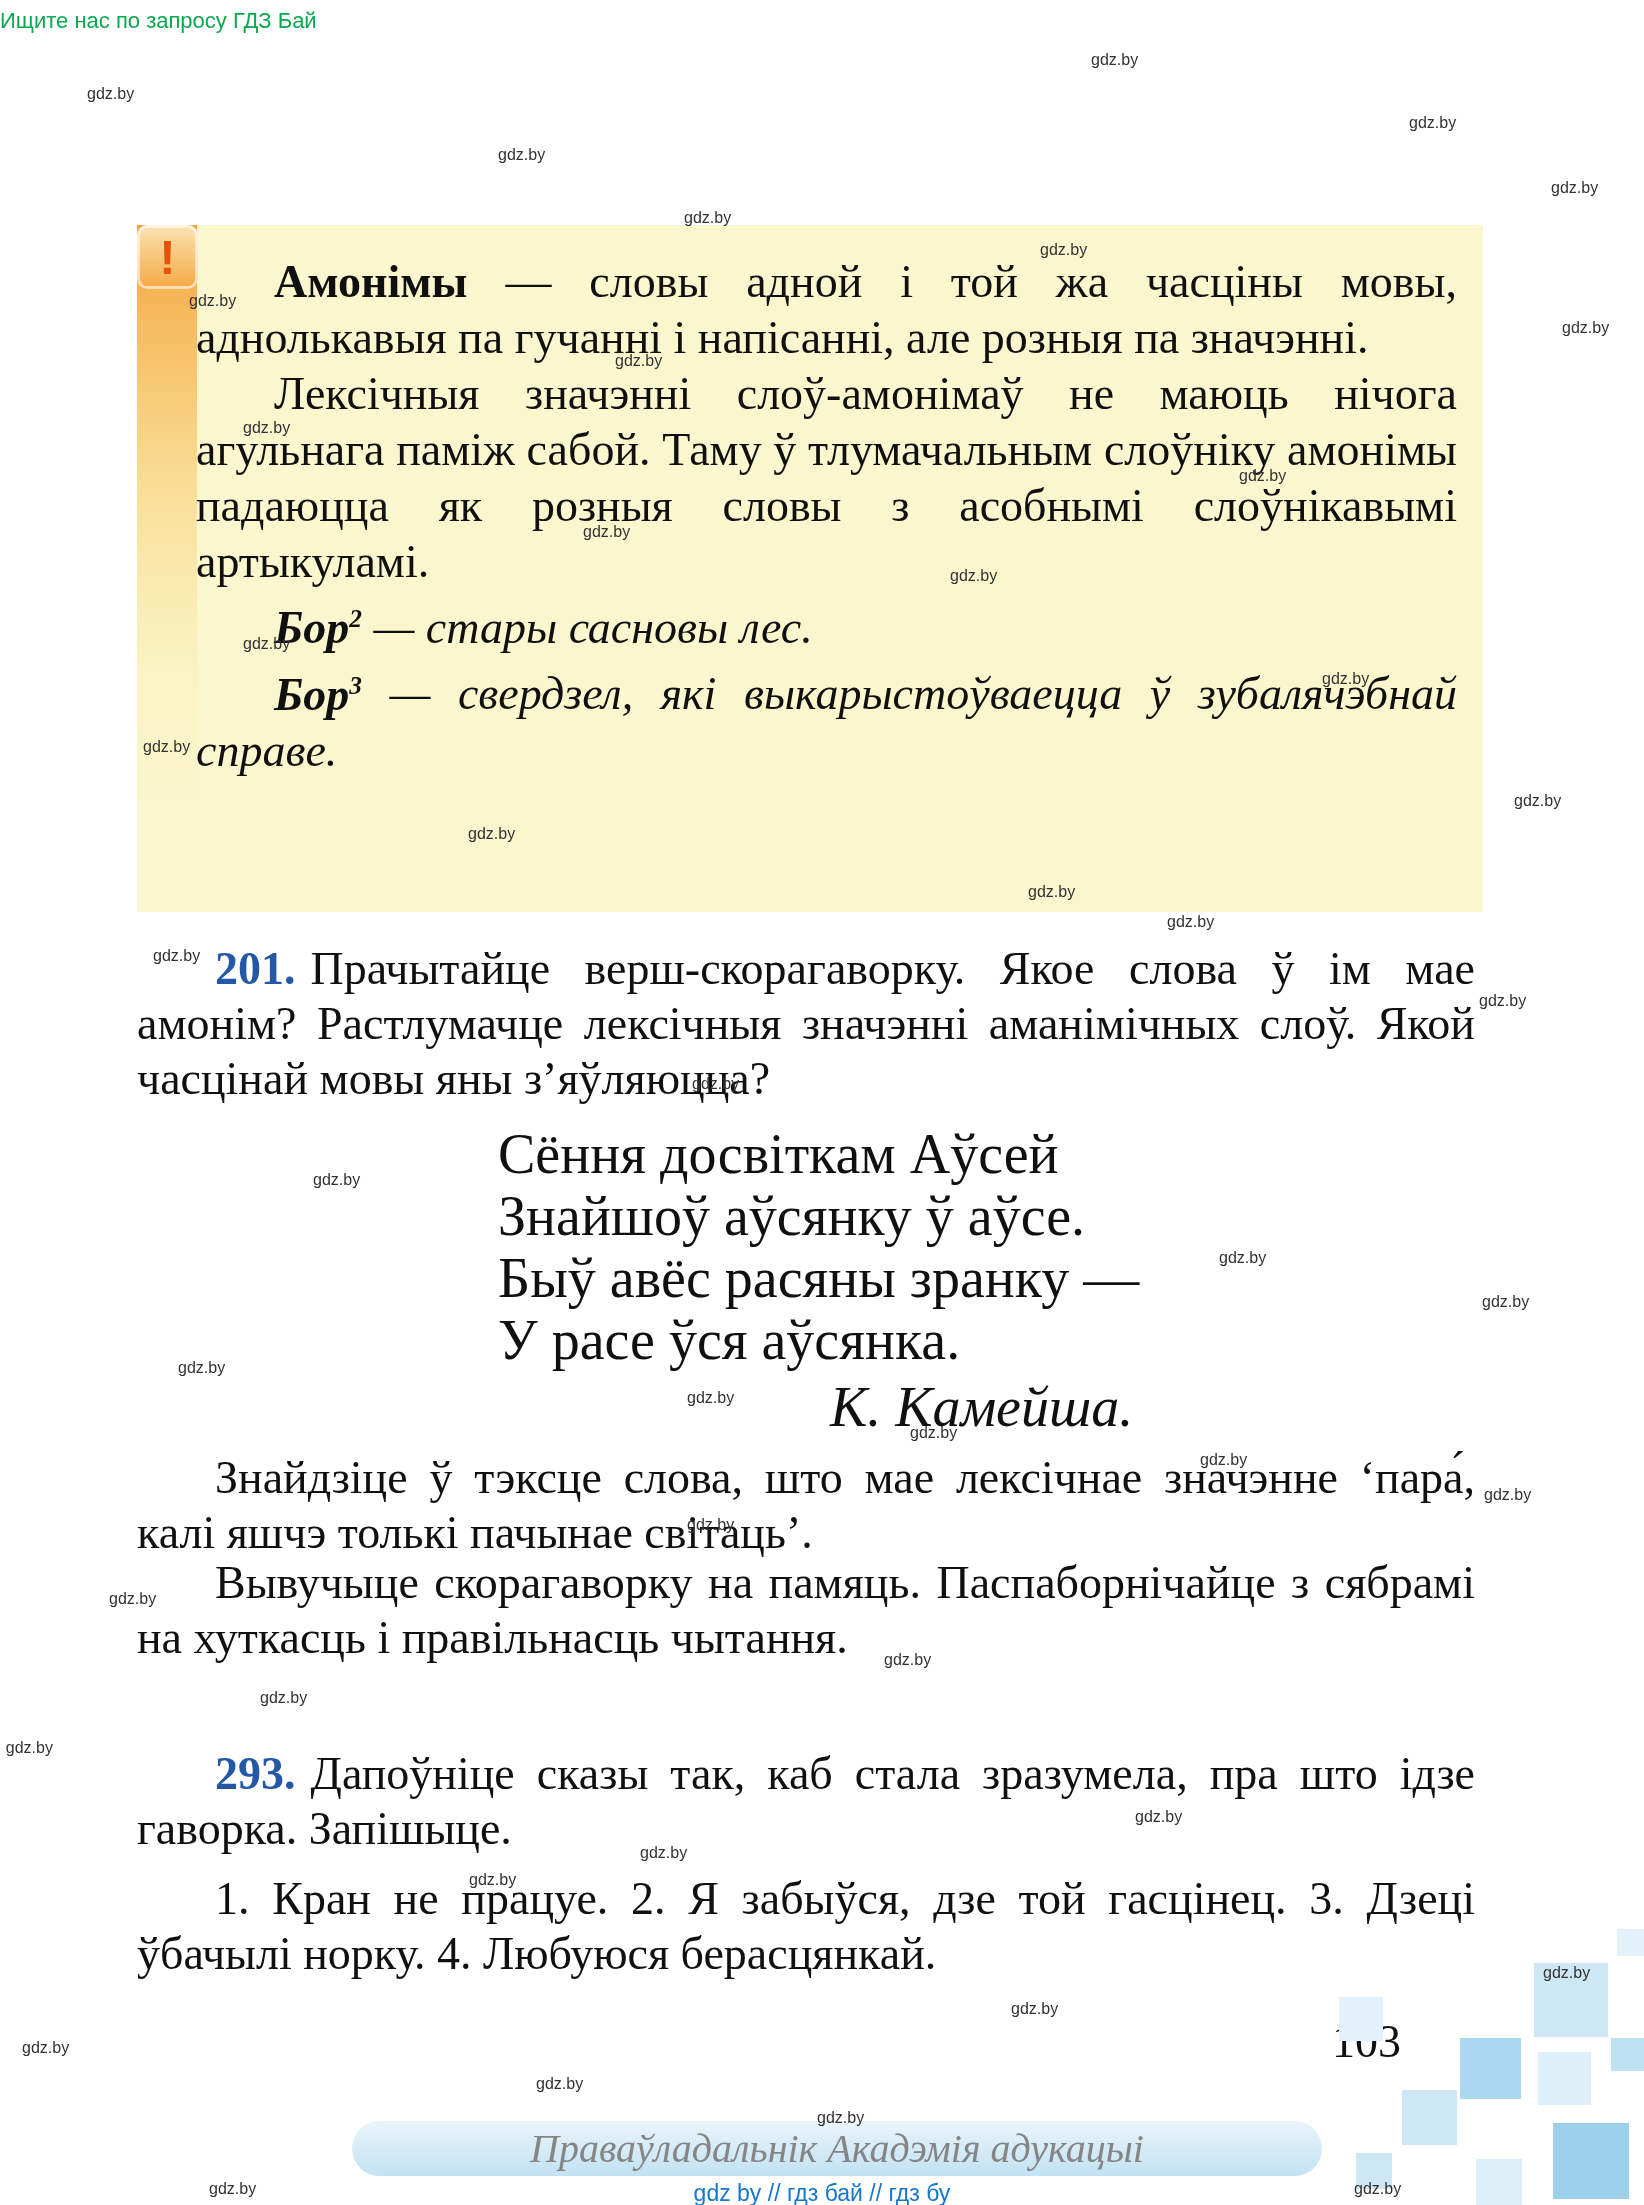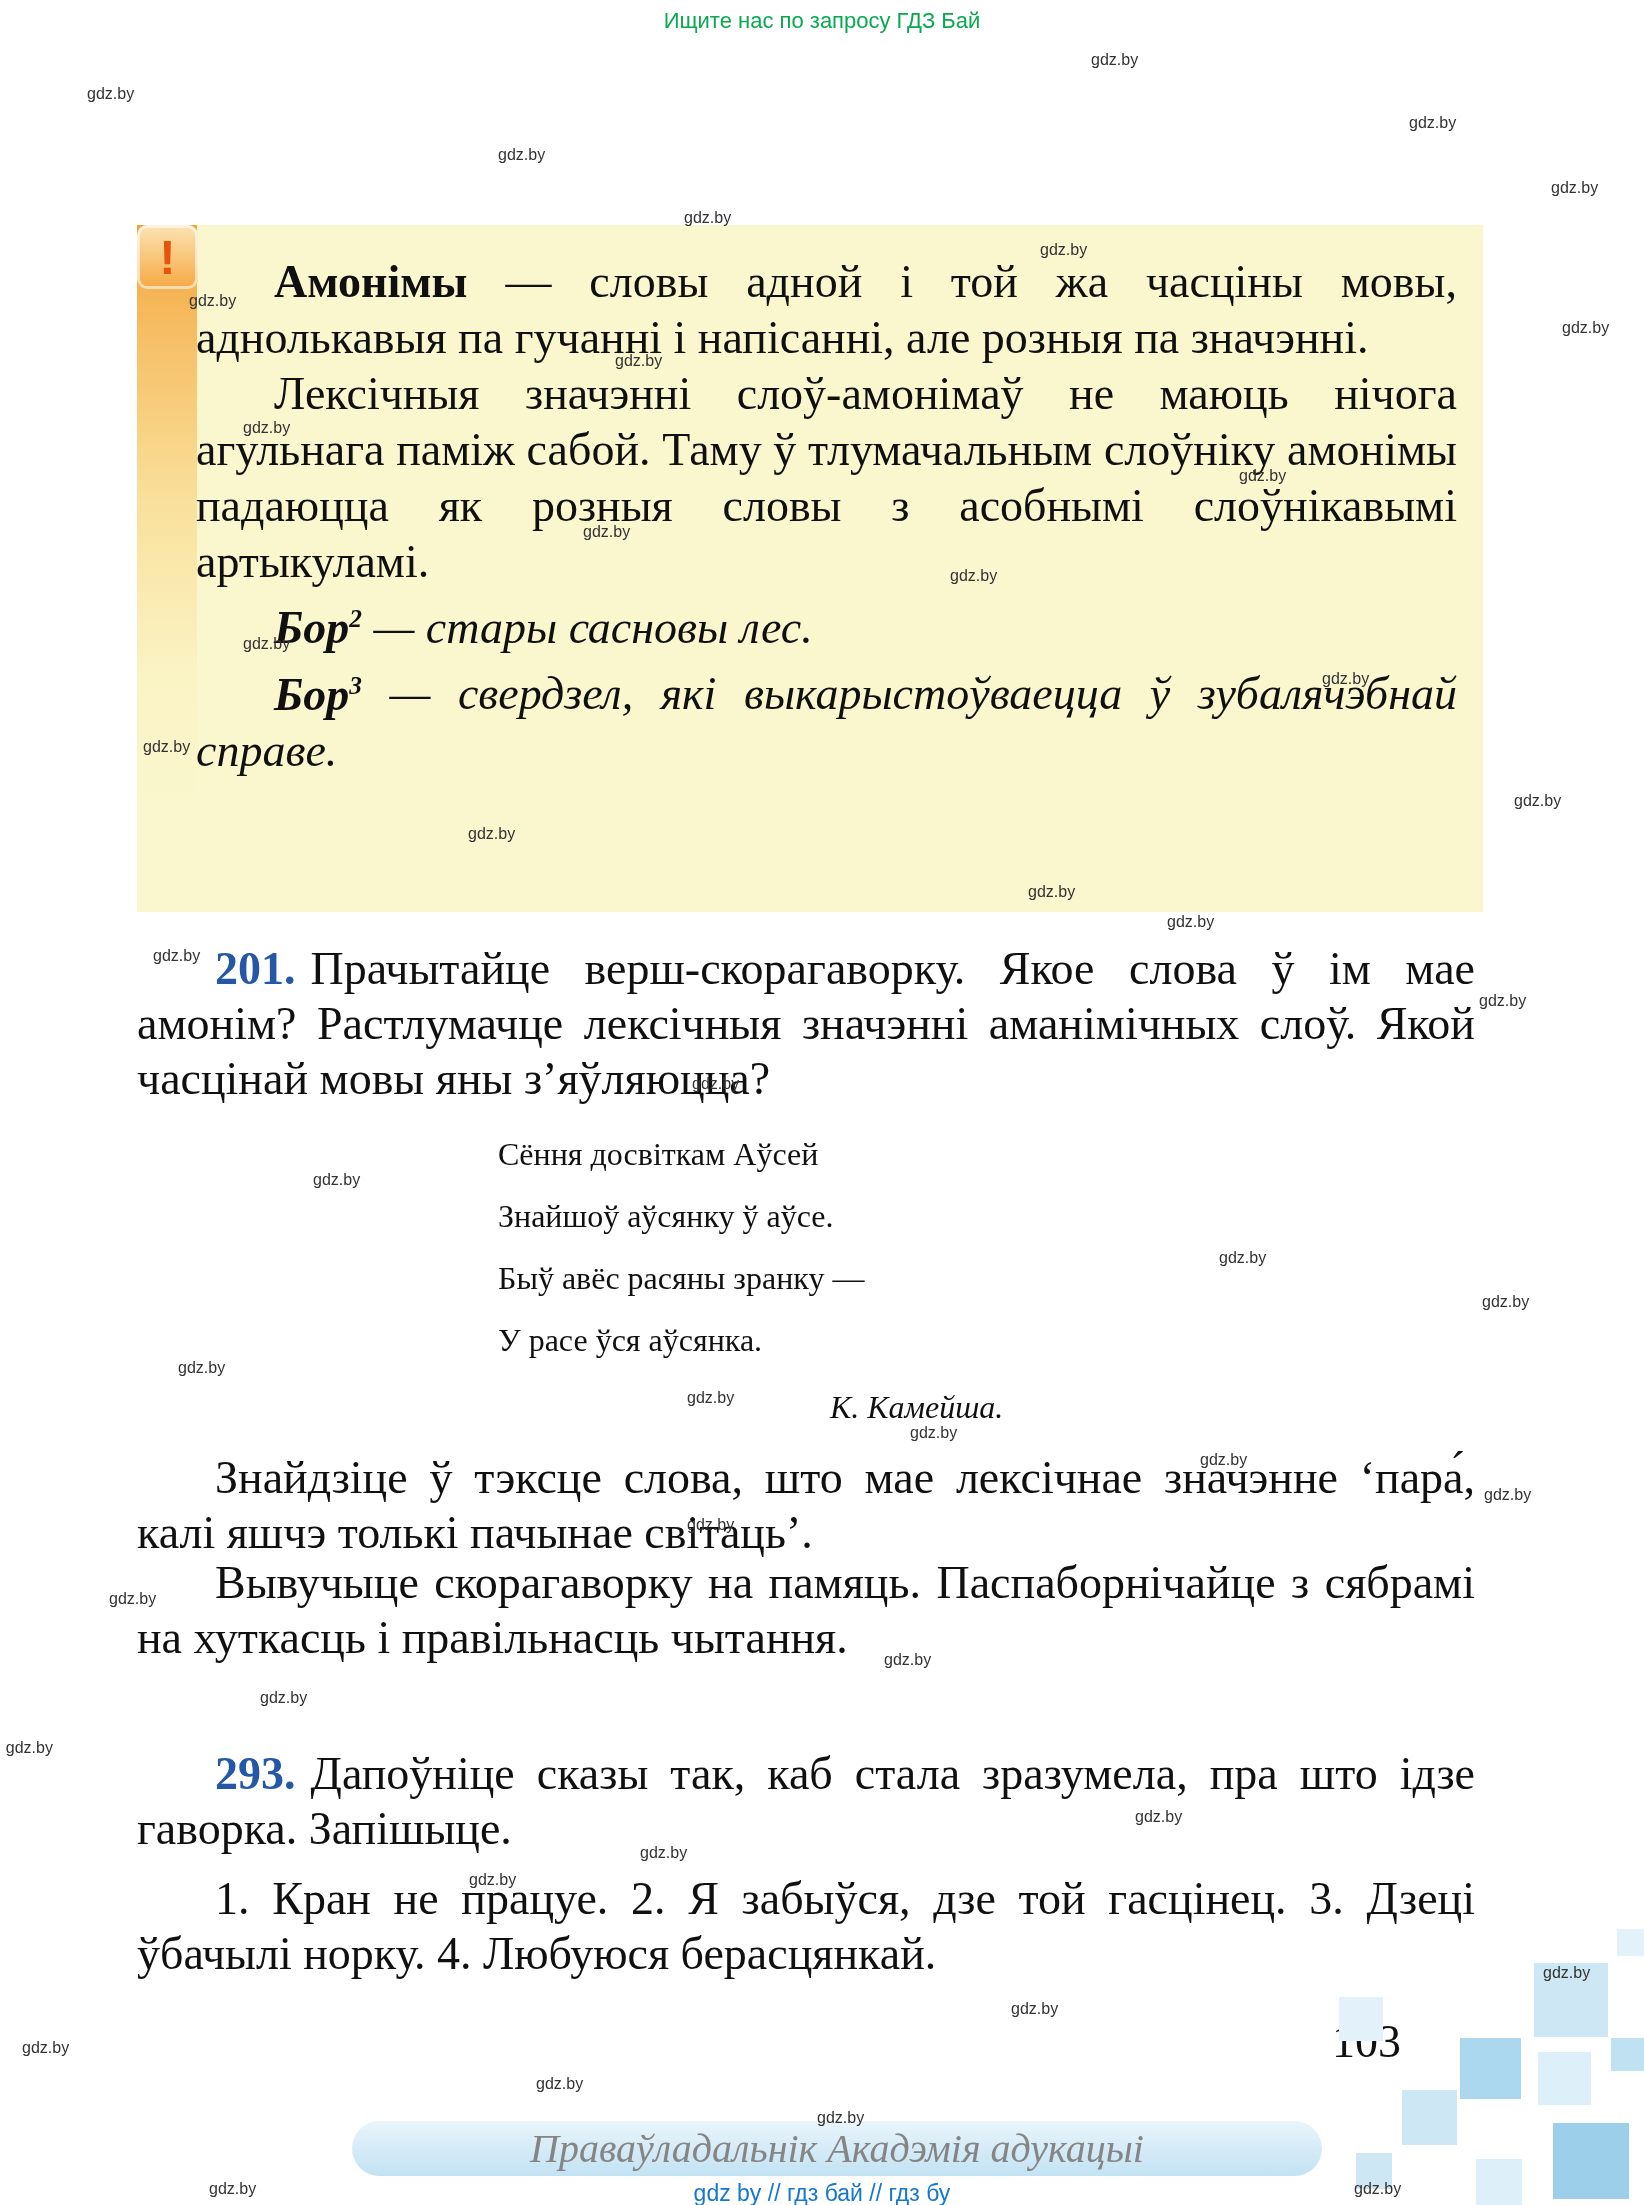--- a/index.html
+++ b/index.html
@@ -1,21 +1,21 @@
 <!DOCTYPE html>
 <html style="font-size:9.2px"><head>
 <meta charset="utf-8">
 <style>
   html,body { margin:0; padding:0; }
   body {
     width:1644px; height:2205px; position:relative; overflow:hidden;
     background:#ffffff; font-family:"Liberation Serif","DejaVu Serif",serif; color:#101010;
   }
   .green-header {
-    position:absolute; top:8px; left:0; width:100%; text-align:center;
+    position:absolute; top:8px; left:0; width:100%; 
     font-family:"Liberation Sans",sans-serif; font-size:22px; color:#0aa94f;
   }
   .wm {
     position:absolute; font-family:"Liberation Sans",sans-serif; font-size:16px;
     color:#333333; white-space:nowrap; z-index:5;
   }
   
   .rule-box {
     position:absolute; left:137px; top:225px; width:1346px; min-height:687px;
     background:#faf7cf; box-sizing:border-box; padding:29px 26px 30px 59px;
@@ -41,21 +41,21 @@
   sup { font-size:55%; }
   .indent { text-indent:78px; }
   
   .para {
     position:absolute; left:137px; width:1338px; margin:0;
     font-size:46px; line-height:55px; text-align:justify;
   }
   .exnum { color:#2457a5; font-weight:bold; margin-right:15px; }
   .poem {
     position:absolute; left:498px; top:1123px; margin:0;
-    font-size:32px; line-height:62px; text-align:left;
+    font-size:56px; line-height:62px; text-align:left;
   }
   .poem-author { font-style:italic; margin-top:4.6px; margin-left:332px; }
   
   .page-number { position:absolute; left:1332px; top:2015px; font-size:46px; }
   .footer-banner {
     position:absolute; left:352px; top:2121px; width:970px; height:55px; border-radius:32px;
     background:linear-gradient(180deg,#eaf5fb,#c2e2f3);
     display:flex; align-items:center; justify-content:center;
   }
   .footer-banner span { font-style:italic; color:#858585; font-size:40px; }

